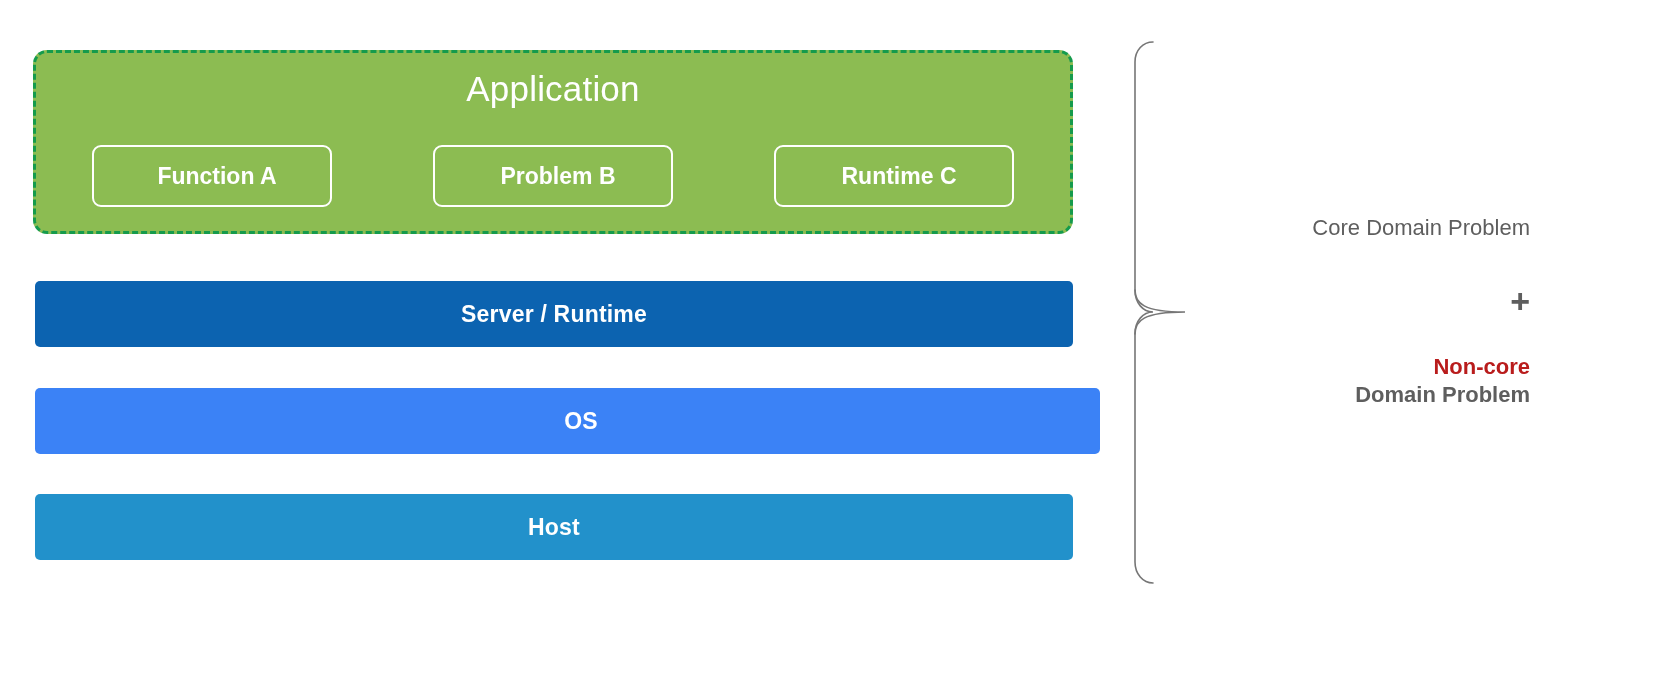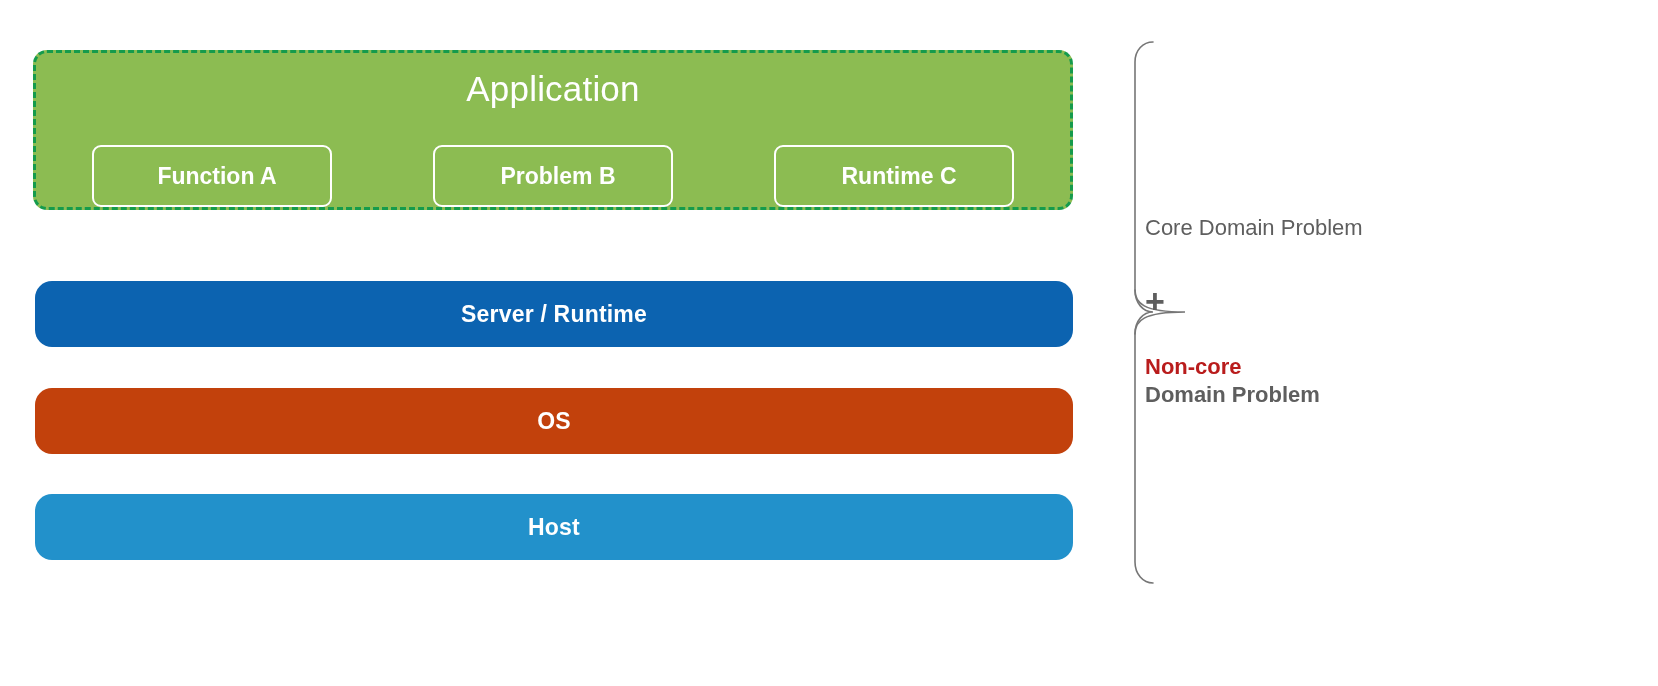--- a/index.html
+++ b/index.html
@@ -19,21 +19,21 @@
     background: #ffffff;
     overflow: hidden;
   }
 
   
   .app-block {
     position: absolute;
     left: 33px;
     top: 50px;
     width: 1040px;
-    height: 160px;
+    height: 184px;
     box-sizing: border-box;
     background: #8cbc52;
     border: 3px dashed #159b4c;
     border-radius: 14px;
   }
   .app-title {
     position: absolute;
     left: 0;
     top: 18px;
     width: 100%;
@@ -70,49 +70,49 @@
     background: transparent;
     padding-left: 10px;
   }
 
   
   .bar {
     position: absolute;
     left: 35px;
     width: 1038px;
     height: 66px;
-    border-radius: 17px;
+    border-radius: 5px;
     display: flex;
     align-items: center;
     justify-content: center;
     color: #ffffff;
     font-size: 23px;
     font-weight: 700;
     letter-spacing: 0.2px;
   }
   .bar-server { top: 281px; background: #0c63b0; }
-  .bar-os     { top: 388px; background: #c2410c; }
+  .bar-os     { top: 388px; background: #3b82f6; padding-left: 27px; }
   .bar-host   { top: 494px; background: #2291cb; }
 
   
   .brace {
     position: absolute;
     left: 1125px;
     top: 35px;
     width: 70px;
     height: 555px;
   }
   .brace svg { display: block; }
 
   .annotation {
     position: absolute;
-    left: 1145px;
+    left: 1240px;
     top: 215px;
     width: 290px;
-    text-align: left;
+    text-align: right;
     color: #5e5e5e;
   }
   .ann-core {
     font-size: 22px;
     font-weight: 400;
     line-height: 1.2;
     white-space: nowrap;
   }
   .ann-plus {
     font-size: 34px;

